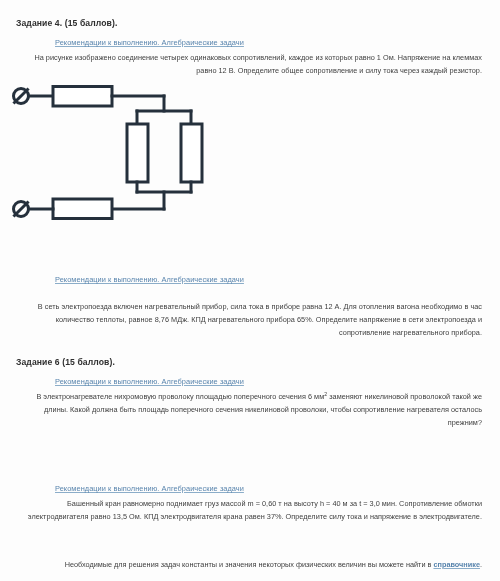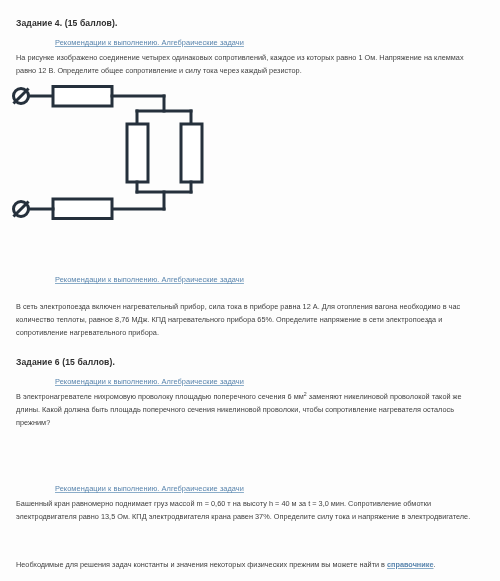--- a/index.html
+++ b/index.html
@@ -56,21 +56,21 @@
     color: #3f3f3f;
     margin: 0;
   }
   .footer-link {
     color: #5884ad;
     text-decoration: underline;
     text-decoration-color: #8badc9;
     cursor: pointer;
     font-weight: bold;
   }
-  .block { position: absolute; left: 16px; }
+  .block { position: absolute; left: 16px; text-align: right; }
 
   
   #circuit-figure {
     position: absolute;
     left: 0;
     top: 82px;
     width: 230px;
     height: 148px;
   }
   sup { font-size: 0.72em; vertical-align: super; line-height: 0; }
@@ -147,15 +147,15 @@
 
   <div class="block body-text" style="top:390px; width:466px;"><span>В электронагревателе нихромовую проволоку площадью поперечного сечения 6 мм</span><sup>2</sup><span> заменяют никелиновой проволокой такой же длины. Какой должна быть площадь поперечного сечения никелиновой проволоки, чтобы сопротивление нагревателя осталось прежним?</span></div>
 
 
   <div class="block" style="top:477px;">
     <a class="rec-link" href="#">Рекомендации к выполнению. Алгебраические задачи</a>
   </div>
 
   <div class="block body-text" style="top:497px; width:466px;">Башенный кран равномерно поднимает груз массой m = 0,60 т на высоту h = 40 м за t = 3,0 мин. Сопротивление обмотки электродвигателя равно 13,5 Ом. КПД электродвигателя крана равен 37%. Определите силу тока и напряжение в электродвигателе.</div>
 
-  <div class="block footer-text" style="top:558px; width:466px;"><span>Необходимые для решения задач константы и значения некоторых физических прежним вы можете найти в </span><a class="footer-link" href="#">справочнике</a><span>.</span></div>
+  <div class="block footer-text" style="top:558px; width:466px;"><span>Необходимые для решения задач константы и значения некоторых физических величин вы можете найти в </span><a class="footer-link" href="#">справочнике</a><span>.</span></div>
 
 </div>
 
 </body></html>

